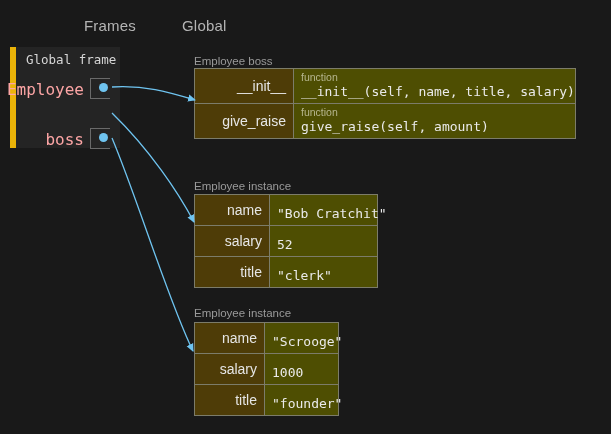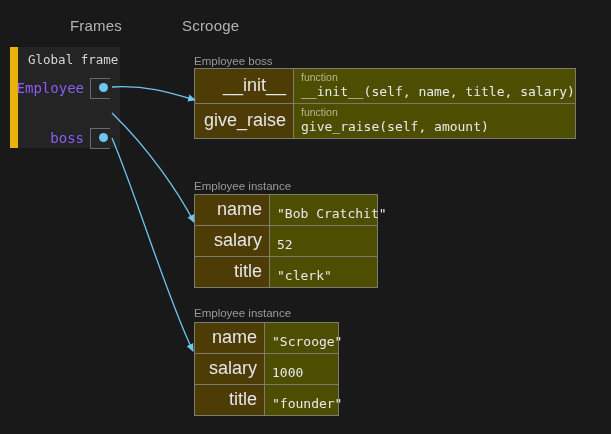--- a/index.html
+++ b/index.html
@@ -22,32 +22,32 @@
   }
 
   
   .col-header {
     position: absolute;
     font-size: 15px;
     color: #b4b4b4;
     letter-spacing: 0.2px;
     white-space: nowrap;
   }
-  #frames-header { left: 70px; top: 17px; }
+  #frames-header { left: 84px; top: 17px; }
   #objects-header { left: 182px; top: 17px; }
 
   
   #global-frame {
     position: absolute;
     left: 10px;
     top: 47px;
     width: 110px;
     height: 101px;
     background: #242424;
-    border-left: 8px solid #eab308;
+    border-left: 6px solid #eab308;
     box-sizing: border-box;
   }
   #global-frame-title {
     position: absolute;
     left: 10px;
     top: 5px;
     font-family: "DejaVu Sans Mono", monospace;
     font-size: 12.5px;
     color: #d6d6d6;
     white-space: nowrap;
@@ -56,22 +56,22 @@
     position: absolute;
     height: 24px;
     left: 0;
     right: 0;
   }
   .frame-var .var-name {
     position: absolute;
     right: 36px;
     top: 2px;
     font-family: "DejaVu Sans Mono", monospace;
-    font-size: 14px;
-    color: #8b5cf6;
+    font-size: 16px;
+    color: #fca5a5;
     white-space: nowrap;
   }
   .frame-var .var-ptr-box {
     position: absolute;
     right: 10px;
     top: 0px;
     width: 20px;
     height: 21px;
     border-left: 1px solid #6a6a6a;
     border-bottom: 1px solid #6a6a6a;
@@ -109,21 +109,21 @@
   }
   .obj-table td {
     border: 1px solid #7c7c6a;
     padding: 0;
     vertical-align: middle;
   }
   .obj-table td.key {
     background: #4e3c07;
     text-align: right;
     padding: 3px 7px 4px 7px;
-    font-size: 18px;
+    font-size: 14px;
     color: #e6e6e6;
     white-space: nowrap;
   }
   .obj-table td.val {
     background: #4e4e02;
     padding: 11px 7px 4px 7px;
     font-family: "DejaVu Sans Mono", monospace;
     font-size: 13px;
     color: #eaeaea;
     white-space: nowrap;
@@ -166,21 +166,21 @@
     height: 434px;
     pointer-events: none;
   }
 </style>
 </head>
 <body>
 
 <div id="viz">
 
   <div class="col-header" id="frames-header">Frames</div>
-  <div class="col-header" id="objects-header">Scrooge</div>
+  <div class="col-header" id="objects-header">Global</div>
 
   <div id="global-frame">
     <div id="global-frame-title">Global frame</div>
 
     <div class="frame-var" id="var-Employee">
       <span class="var-name">Employee</span>
       <span class="var-ptr-box"></span>
       <span class="var-dot"></span>
     </div>
 

